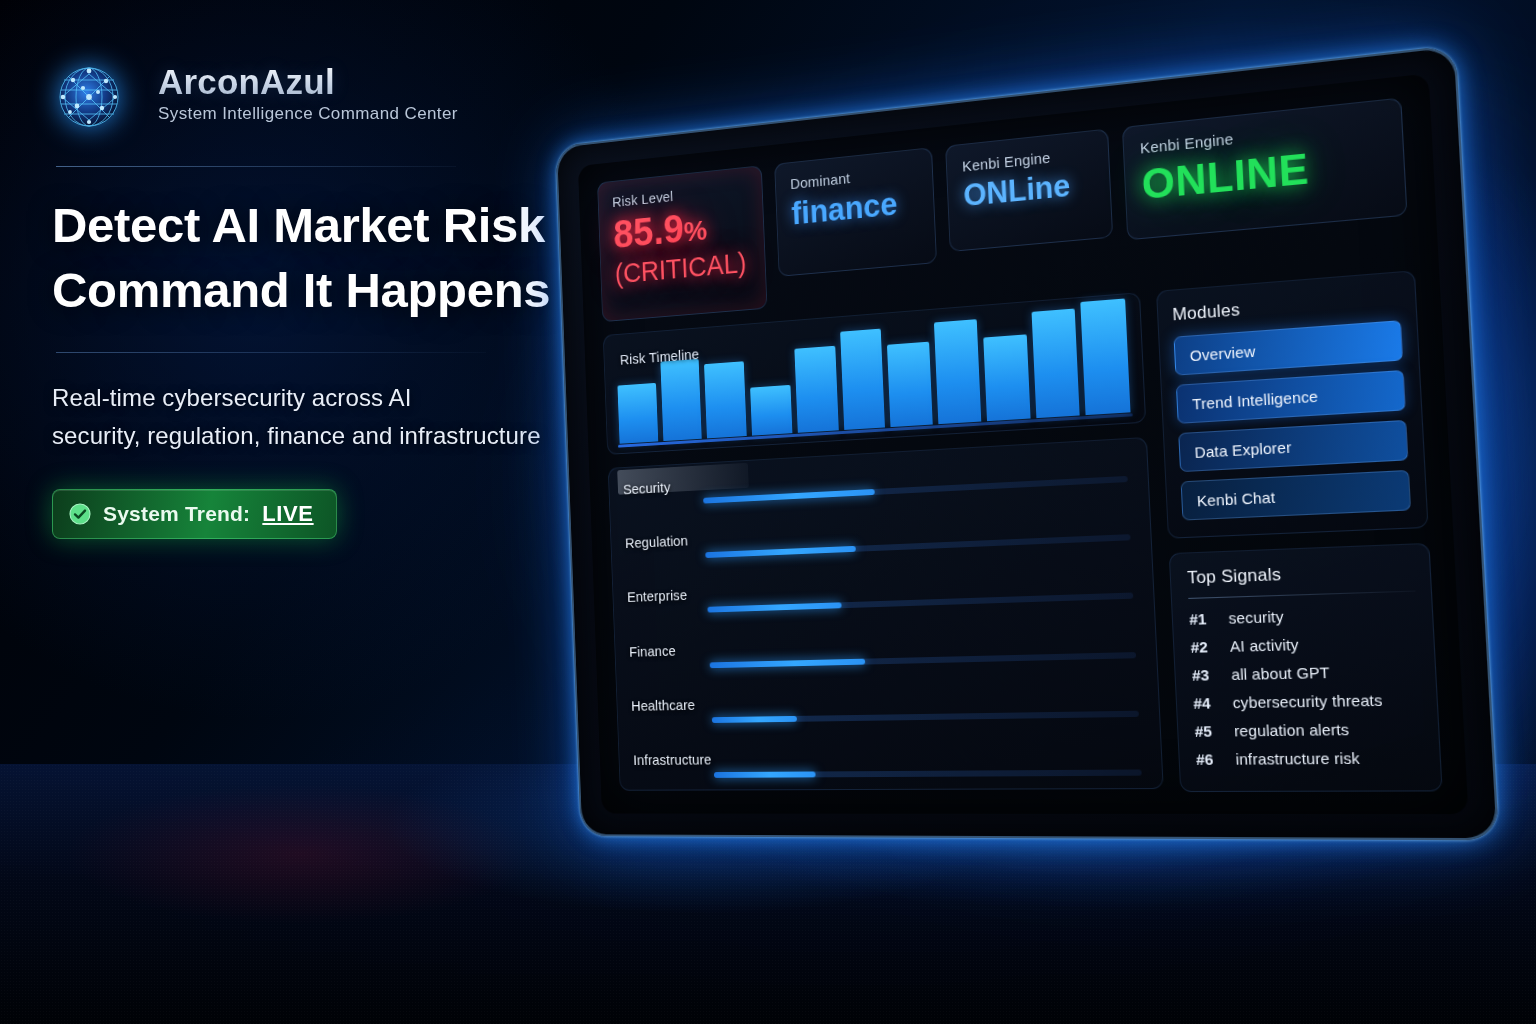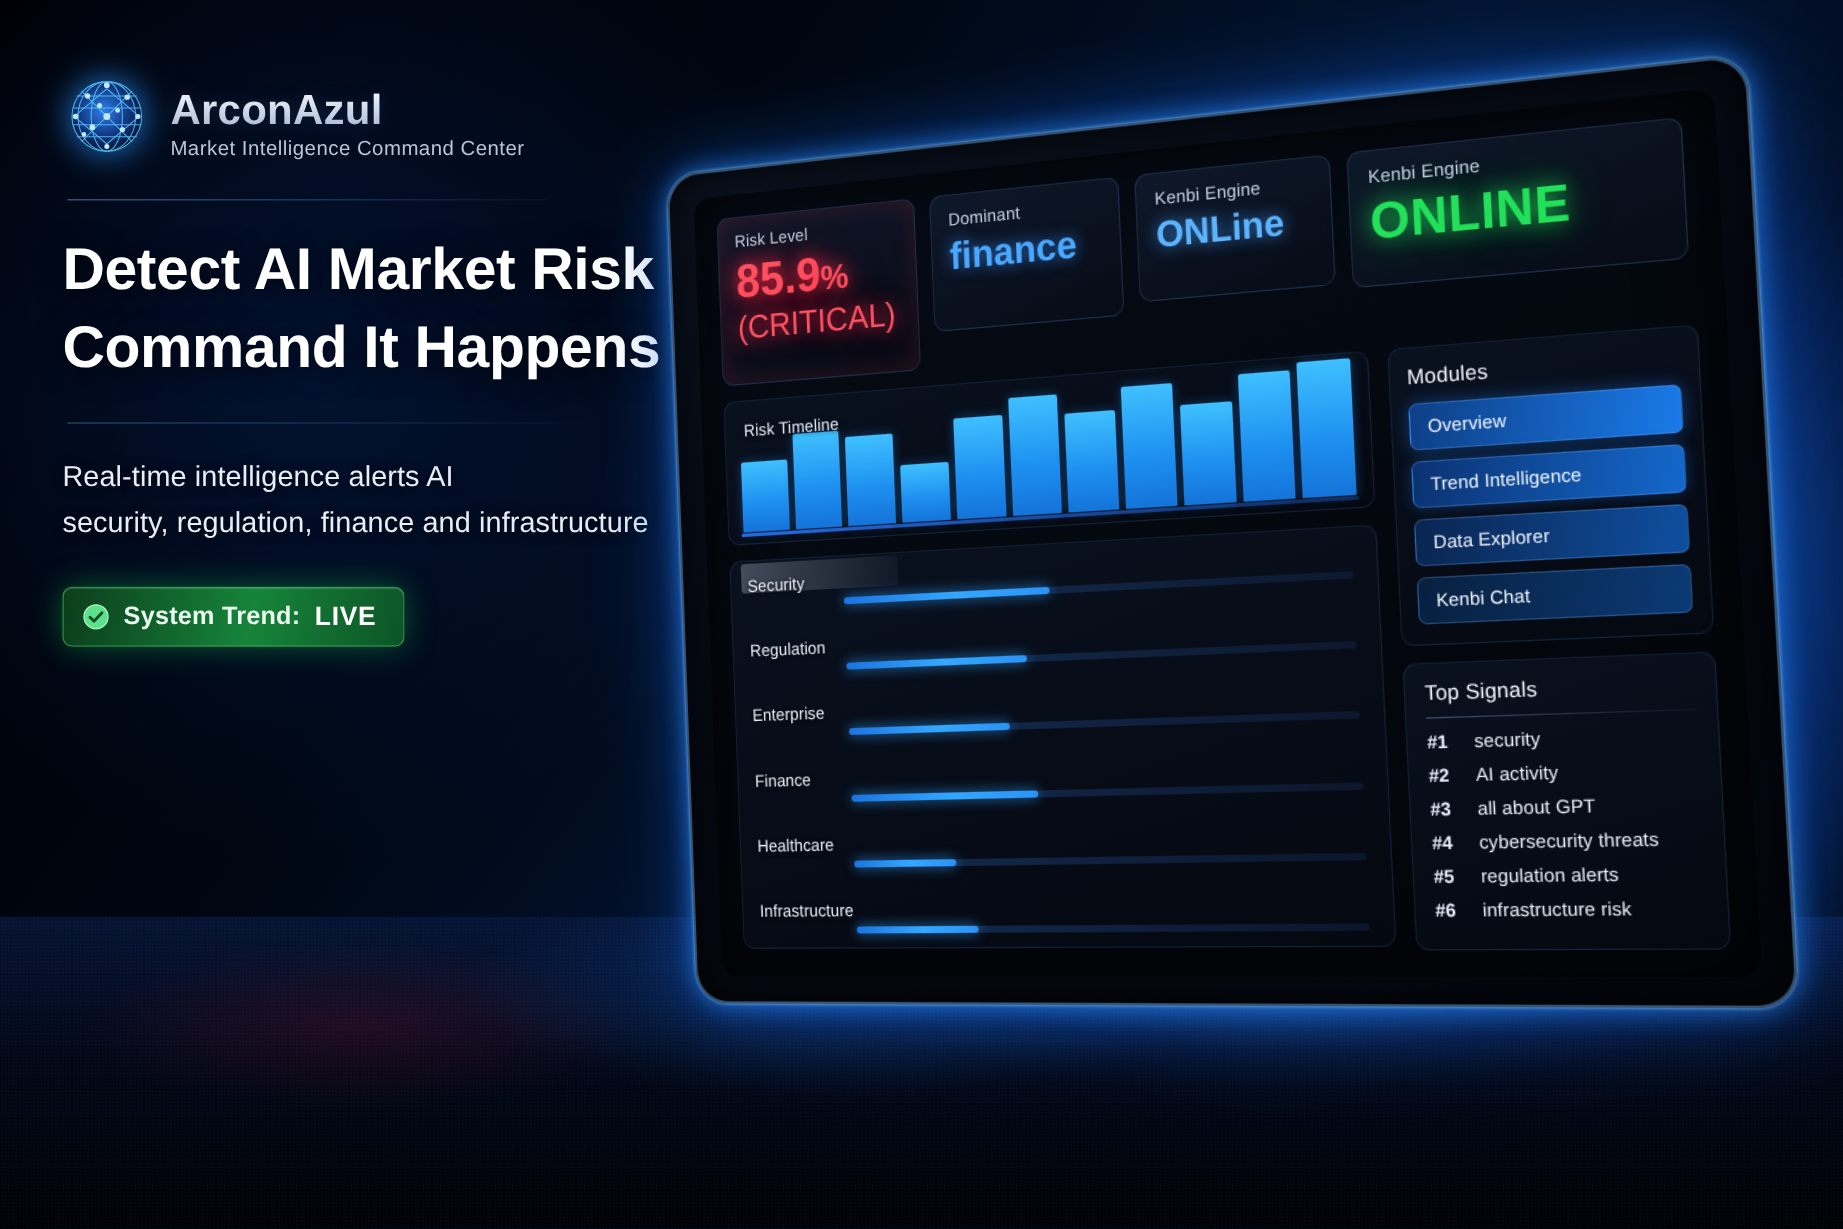--- a/index.html
+++ b/index.html
@@ -34,21 +34,21 @@
   }
   .floor:after{
     content:"";position:absolute;inset:0;
     background-image:radial-gradient(rgba(255,255,255,0.045) 0.6px, transparent 0.7px);
     background-size:3px 3px; opacity:.55;
   }
 
   
   .hero { position:absolute; left:52px; top:60px; width:520px; }
 
-  .brand { display:flex; align-items:flex-end; gap:16px; }
+  .brand { display:flex; align-items:flex-start; gap:32px; }
   .globe { position:relative; width:74px; height:74px; flex:0 0 74px; }
   .globe svg { display:block; filter:drop-shadow(0 0 14px rgba(40,150,255,.85)); }
 
   .brand-txt { display:flex; flex-direction:column; gap:2px; padding-top:2px; }
   .brand-name {
     font-size:35px; font-weight:bold; letter-spacing:.2px;
     background:linear-gradient(180deg,#ffffff 0%, #cfd8e6 55%, #9fb0c6 100%);
     -webkit-background-clip:text; background-clip:text; color:transparent;
     text-shadow:0 0 18px rgba(120,180,255,.18);
   }
@@ -76,21 +76,21 @@
 
   .status-badge {
     margin-top:34px; display:inline-flex; align-items:center; gap:12px;
     padding:11px 22px 11px 16px; border-radius:8px;
     background:linear-gradient(100deg,#0c3d1c 0%, #16843a 55%, #0d5526 100%);
     border:1px solid rgba(80,230,130,.45);
     box-shadow:0 0 26px rgba(20,180,70,.45), inset 0 1px 0 rgba(255,255,255,.12);
   }
   .check-ic { width:22px; height:22px; flex:0 0 22px; }
   .status-label { font-size:21px; color:#eafaef; font-weight:bold; letter-spacing:.2px; }
-  .status-value { font-size:22px; color:#ffffff; font-weight:bold; letter-spacing:.6px; }
+  .status-value { font-size:22px; color:#ffffff; font-weight:bold; letter-spacing:.6px;text-decoration:underline; }
 
   
   .device-wrap {
     position:absolute; left:520px; top:96px; width:940px; height:740px;
     transform: perspective(1750px) rotateY(-15.5deg) rotateZ(-3.0deg) rotateX(1.2deg);
     transform-style:preserve-3d;
   }
   .glow-halo {
     position:absolute; left:-70px; top:-50px; right:-80px; bottom:-60px;
     border-radius:50px;
@@ -269,35 +269,35 @@
               <circle cx="37" cy="37" r="2.9"></circle>
             <circle cx="31" cy="28" r="2.1"></circle>
               <circle cx="46" cy="32" r="2"></circle>
             <circle cx="37" cy="62" r="2.1"></circle>
               <circle cx="18" cy="52" r="1.9"></circle>
           </g>
         </svg>
       </div>
       <div class="brand-txt">
         <div class="brand-name">ArconAzul</div>
-        <div class="brand-sub">Market Intelligence Command Center</div>
+        <div class="brand-sub">System Intelligence Command Center</div>
       </div>
     </div>
 
     <div class="divider"></div>
 
     <div class="headline">
       <div>Detect AI Market Risk</div>
       <div>Command It Happens</div>
     </div>
 
     <div class="divider2"></div>
 
     <div class="subhead">
-      <div>Real-time intelligence alerts AI</div>
+      <div>Real-time cybersecurity across AI</div>
       <div>security, regulation, finance and infrastructure</div>
     </div>
 
     <div class="status-badge">
       <span class="check-ic">
         <svg width="22" height="22" viewBox="0 0 22 22">
           <circle cx="11" cy="11" r="10" fill="#5de08a" stroke="#a8f5c4" stroke-width="1.1"></circle>
           <path d="M6 11.4 L9.4 14.6 L16 7.6" fill="none" stroke="#0a4a22" stroke-width="2.4" stroke-linecap="round" stroke-linejoin="round"></path>
         </svg>
       </span>

